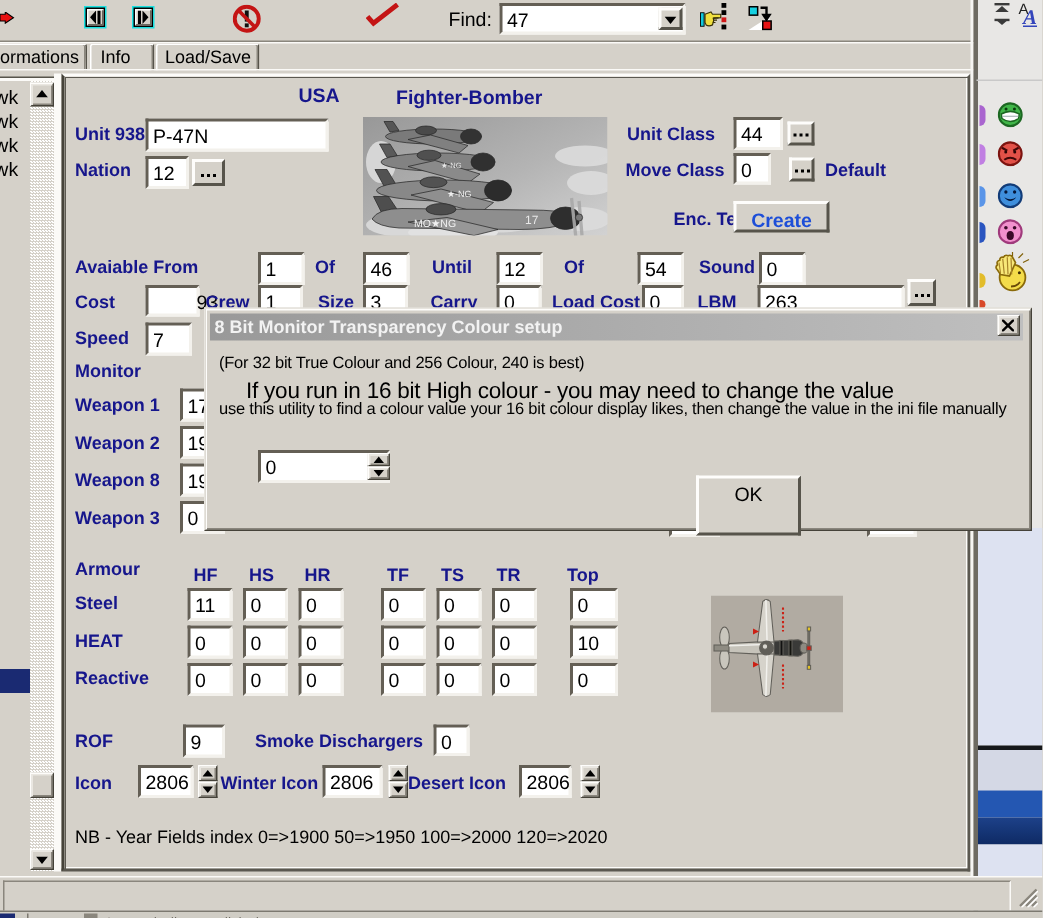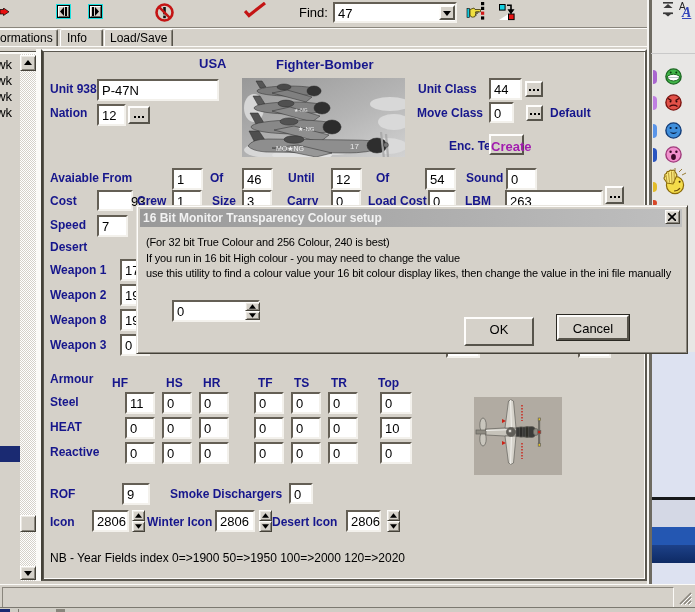--- a/index.html
+++ b/index.html
@@ -116,21 +116,21 @@
   <div class="ab" id="panel" style="left:41px;top:0;width:606px;height:532px;background:#d5d1c9;
        border:2px solid;border-color:#fdfcfa #5b5850 #5b5850 #454239;box-shadow:inset 1px 1px 0 #5b5850, inset -1px -1px 0 #fdfcfa;box-sizing:border-box;">
   </div>
 
   <div class="ab" style="left:647px;top:-49px;width:2px;height:633px;background:#f6f5f2;"></div>
   <div class="ab" style="left:649px;top:-49px;width:3px;height:633px;background:#6e6b62;"></div>
 </div>
 
 <div class="ab" id="form" style="left:0;top:0;width:652px;height:581px;">
   <div class="lb" style="left:199px;top:56px;font-size:13px;">USA</div>
-  <div class="lb" style="left:276px;top:57px;font-size:13px;">Fighter-Bomber</div>
+  <div class="lb" style="left:264px;top:57px;font-size:13px;">Fighter-Bomber</div>
   <div class="lb" style="left:50px;top:82px;text-align:center;">Unit 938</div>
   <div class="tb" style="left:97px;top:79px;width:122px;height:22px;">P-47N</div>
   <div class="lb" style="left:50px;top:106px;">Nation</div>
   <div class="tb" style="left:97px;top:104px;width:29px;height:22px;">12</div>
   <div class="btn" style="left:128px;top:106px;width:22px;height:18px;">
       <div class="dots"></div>
     </div>
 
   <svg class="ab" style="left:242px;top:78px;" width="163" height="79" viewBox="0 0 163 79" id="photo">
     <defs>
@@ -194,21 +194,21 @@
   <div class="btn" style="left:525px;top:81px;width:18px;height:16px;">
       <div class="dots"></div>
     </div>
   <div class="lb" style="left:417px;top:106px;">Move Class</div>
   <div class="tb" style="left:489px;top:102px;width:25px;height:21px;">0</div>
   <div class="btn" style="left:526px;top:105px;width:17px;height:16px;">
       <div class="dots"></div>
     </div>
   <div class="lb" style="left:550px;top:106px;">Default</div>
   <div class="lb" style="left:418px;top:139px;margin-left:31px;">Enc. Text</div>
-  <div class="btn" style="left:489px;top:134px;width:35px;height:21px;font-weight:bold;font-size:13px;color:#a21caf;text-align:center;padding-top:3px;">Create</div>
+  <div class="btn" style="left:489px;top:134px;width:64px;height:21px;font-weight:bold;font-size:13px;color:#1d4ed8;text-align:center;padding-top:3px;">Create</div>
 
   <div class="lb" style="left:50px;top:171px;">Avaiable From</div>
   <div class="tb" style="left:172px;top:168px;width:31px;height:22px;">1</div>
   <div class="lb" style="left:210px;top:171px;">Of</div>
   <div class="tb" style="left:242px;top:168px;width:31px;height:22px;">46</div>
   <div class="lb" style="left:288px;top:171px;">Until</div>
   <div class="tb" style="left:331px;top:168px;width:31px;height:22px;">12</div>
   <div class="lb" style="left:376px;top:171px;">Of</div>
   <div class="tb" style="left:425px;top:168px;width:31px;height:22px;">54</div>
   <div class="lb" style="left:466px;top:171px;">Sound</div>
@@ -225,34 +225,34 @@
   <div class="lb" style="left:368px;top:194px;">Load Cost</div>
   <div class="tb" style="left:428px;top:190px;width:28px;height:21px;">0</div>
   <div class="lb" style="left:465px;top:194px;">LBM</div>
   <div class="tb" style="left:505px;top:190px;width:98px;height:21px;">263</div>
   <div class="btn" style="left:605px;top:186px;width:19px;height:18px;">
       <div class="dots"></div>
     </div>
 
   <div class="lb" style="left:50px;top:218px;">Speed</div>
   <div class="tb" style="left:97px;top:215px;width:31px;height:22px;">7</div>
-  <div class="lb" style="left:50px;top:240px;">Desert</div>
+  <div class="lb" style="left:50px;top:240px;">Monitor</div>
   <div class="lb" style="left:50px;top:263px;">Weapon 1</div>
   <div class="tb" style="left:120px;top:259px;width:30px;height:22px;">17</div>
   <div class="lb" style="left:50px;top:288px;">Weapon 2</div>
   <div class="tb" style="left:120px;top:284px;width:30px;height:22px;">19</div>
   <div class="lb" style="left:50px;top:313px;">Weapon 8</div>
   <div class="tb" style="left:120px;top:309px;width:30px;height:22px;">19</div>
   <div class="lb" style="left:50px;top:338px;">Weapon 3</div>
   <div class="tb" style="left:446px;top:336px;width:34px;height:22px;"></div>
   <div class="tb" style="left:578px;top:336px;width:33px;height:22px;"></div>
   <div class="tb" style="left:120px;top:334px;width:30px;height:22px;">0</div>
 
   <div class="lb" style="left:50px;top:372px;">Armour</div>
-  <div class="lb" style="left:112px;top:376px;text-align:right;">HF</div>
+  <div class="lb" style="left:129px;top:376px;text-align:right;">HF</div>
   <div class="lb" style="left:166px;top:376px;">HS</div>
   <div class="lb" style="left:203px;top:376px;">HR</div>
   <div class="lb" style="left:258px;top:376px;">TF</div>
   <div class="lb" style="left:294px;top:376px;">TS</div>
   <div class="lb" style="left:331px;top:376px;">TR</div>
   <div class="lb" style="left:378px;top:376px;">Top</div>
   <div class="lb" style="left:50px;top:395px;">Steel</div>
   <div class="lb" style="left:50px;top:420px;">HEAT</div>
   <div class="lb" style="left:50px;top:445px;">Reactive</div>
   <div class="tb" style="left:125px;top:392px;width:30px;height:22px;">11</div>
@@ -442,37 +442,34 @@
   <div class="ab" style="left:1px;top:497px;width:43px;height:3px;background:#16181b;"></div>
   <div class="ab" style="left:1px;top:500px;width:43px;height:27px;background:#d4d8e5;"></div>
   <div class="ab" style="left:1px;top:527px;width:43px;height:18px;background:#2457b2;"></div>
   <div class="ab" style="left:1px;top:545px;width:43px;height:18px;background:linear-gradient(180deg,#1d4189,#0e2a64);"></div>
   <div class="ab" style="left:1px;top:563px;width:43px;height:21px;background:#dde2f1;"></div>
 </div>
 
 <div class="ab" id="dialog" style="left:136px;top:205px;width:550px;height:147px;background:#d5d1c9;
      border:1px solid;border-color:#e8e5df #454239 #454239 #e8e5df;box-shadow:inset 1px 1px 0 #fefdfb, inset -1px -1px 0 #8a867d;">
   <div class="ab" style="left:3px;top:3px;width:542px;height:18px;background:linear-gradient(90deg,#999999,#bfbfbf);"></div>
-  <div class="ab" style="left:6px;top:5px;font-size:12px;font-weight:bold;color:#f2f2f2;white-space:nowrap;">16 Bit Monitor Transparency Colour setup</div>
+  <div class="ab" style="left:6px;top:5px;font-size:12px;font-weight:bold;color:#f2f2f2;white-space:nowrap;">8 Bit Monitor Transparency Colour setup</div>
   <div class="sb" style="left:528px;top:4px;width:15px;height:14px;"></div>
   <svg class="ab" style="left:531px;top:7px;" width="8" height="8" viewBox="0 0 8 8">
       <g stroke="#000" stroke-width="1.6">
         <line x1="0" y1="0" x2="8" y2="8"></line>
         <line x1="8" y1="0" x2="0" y2="8"></line>
       </g>
     </svg>
   <div class="ab" style="left:9px;top:30px;font-size:11px;letter-spacing:-0.15px;color:#000;white-space:nowrap;">(For 32 bit True Colour and 256 Colour, 240 is best)</div>
-  <div class="ab" style="left:9px;top:46px;font-size:11px;letter-spacing:-0.15px;color:#000;white-space:nowrap;">If you run in 16 bit High colour - you may need to change the value</div>
+  <div class="ab" style="left:27px;top:46px;font-size:15px;letter-spacing:-0.15px;color:#000;white-space:nowrap;">If you run in 16 bit High colour - you may need to change the value</div>
   <div class="ab" style="left:9px;top:61px;font-size:11px;letter-spacing:-0.15px;color:#000;white-space:nowrap;">use this utility to find a colour value your 16 bit colour display likes, then change the value in the ini file manually</div>
   <div class="tb" style="left:35px;top:94px;width:88px;height:22px;">0</div>
   <div class="sb" style="left:108px;top:96px;width:15px;height:9px;"></div>
   <svg class="ab" style="left:112px;top:98px;" width="7" height="5" viewBox="0 0 8 5">
       <path d="M0,5 L8,5 L4,0 Z" fill="#000"></path>
     </svg>
   <div class="sb" style="left:108px;top:105px;width:15px;height:9px;"></div>
   <svg class="ab" style="left:112px;top:107px;" width="7" height="5" viewBox="0 0 8 5">
       <path d="M0,0 L8,0 L4,5 Z" fill="#000"></path>
     </svg>
-  <div class="btn" style="left:327px;top:111px;width:70px;height:29px;font-size:13px;text-align:center;padding-top:3px;color:#000;">OK</div>
-  <div class="ab" style="left:419px;top:108px;width:74px;height:27px;border:1px solid #2a2822;box-sizing:border-box;">
-    <div class="btn" style="left:0;top:0;width:72px;height:25px;font-size:13px;text-align:center;padding-top:4px;color:#000;">Cancel</div>
-  </div>
+  <div class="btn" style="left:327px;top:111px;width:70px;height:40px;font-size:13px;text-align:center;padding-top:3px;color:#000;">OK</div>
 </div>
 
 </body></html>

